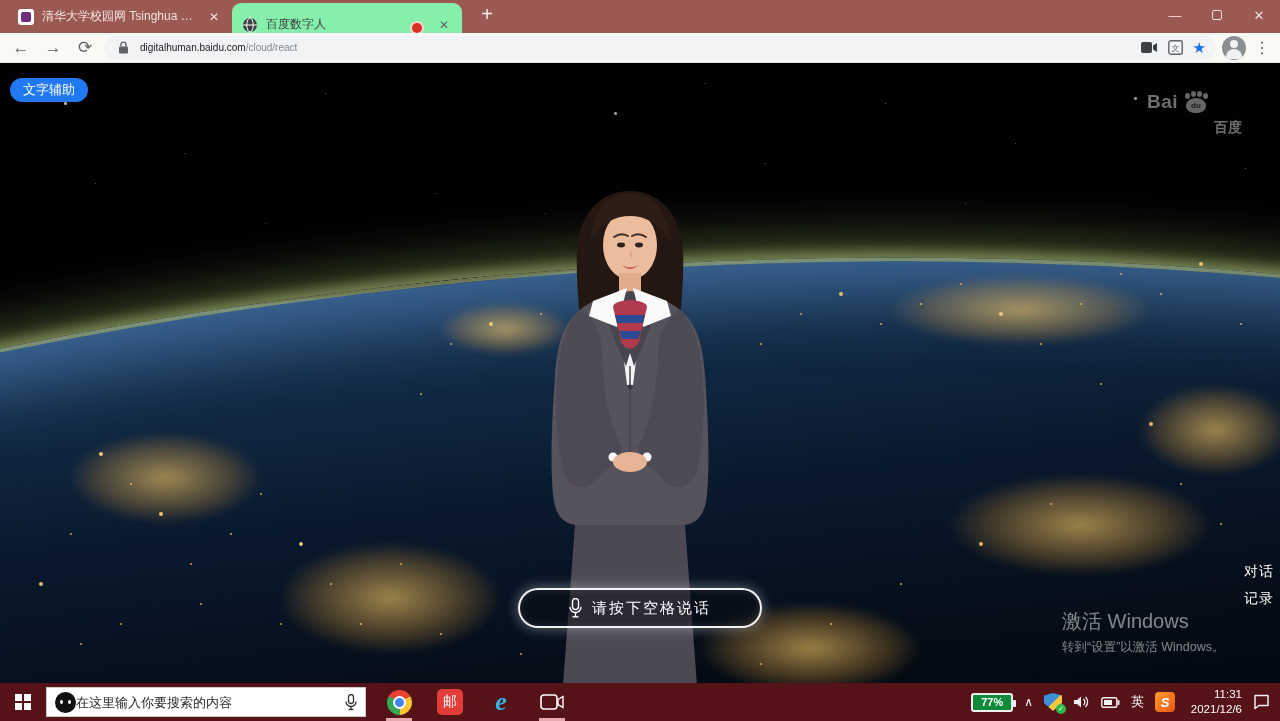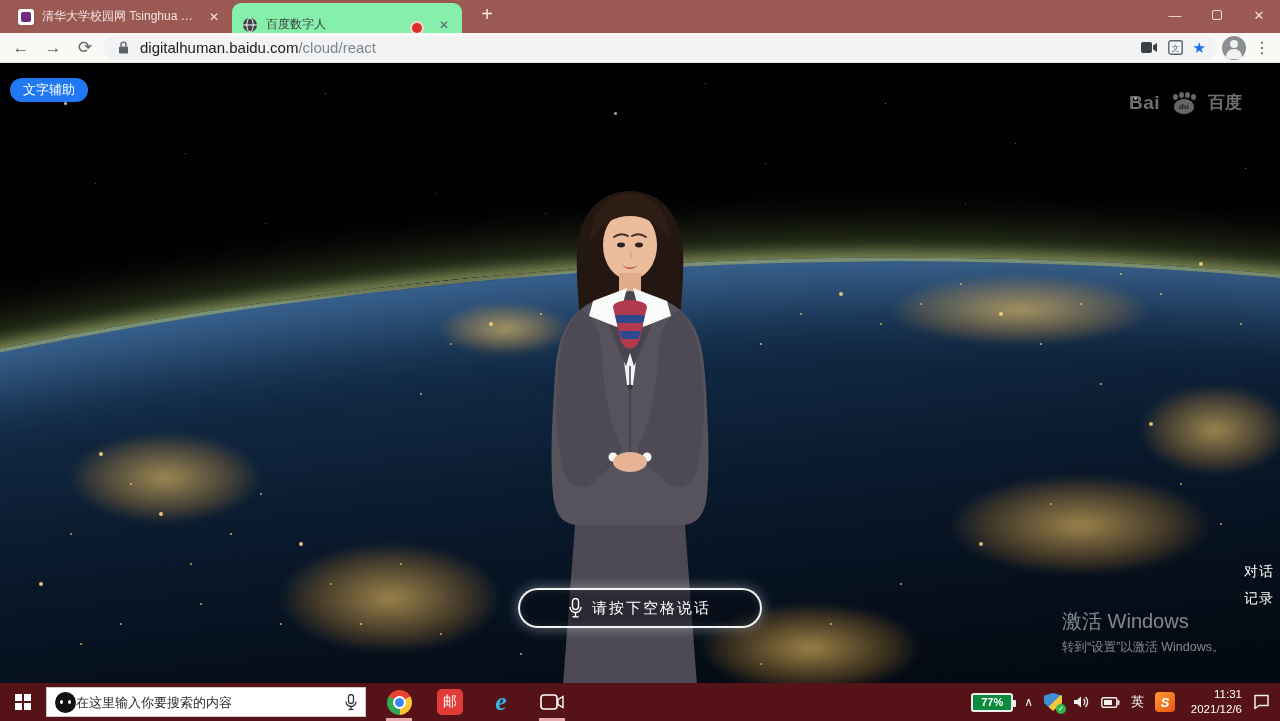--- a/index.html
+++ b/index.html
@@ -32,21 +32,21 @@
   .win-btn .maxbox { width:10px; height:10px; border:1.5px solid #f2dedc; border-radius:2px; }
 
   
   .toolbar { position:absolute; top:33px; left:0; width:1280px; height:30px; background:#faf9f6;
              display:flex; align-items:center; padding:0 8px; gap:6px;
              border-bottom:1px solid #e4e2de; }
   .nav-btn { width:26px; height:26px; display:flex; align-items:center; justify-content:center;
              color:#5f6368; font-size:17px; border-radius:50%; cursor:pointer; }
   .addressbar { flex:1; height:24px; background:#f1f3f4; border-radius:12px; display:flex;
                 align-items:center; padding:0 10px; gap:8px; }
-  .url { font-size:15px; color:#202124; white-space:nowrap; }
+  .url { font-size:10px; color:#202124; white-space:nowrap; }
   .url .path { color:#80868b; }
   .addr-spacer { flex:1; }
   .addr-icon { width:18px; height:18px; display:flex; align-items:center; justify-content:center; cursor:pointer; }
   .star { color:#1a73e8; font-size:15px; cursor:pointer; }
   .avatar { width:24px; height:24px; border-radius:50%; background:#8a8f94; position:relative; overflow:hidden; cursor:pointer; }
   .avatar::before { content:""; position:absolute; top:4px; left:8px; width:8px; height:8px; border-radius:50%; background:#f1f1f1; }
   .avatar::after { content:""; position:absolute; top:13px; left:4px; width:16px; height:10px; border-radius:8px 8px 0 0; background:#f1f1f1; }
   .more-btn { color:#5f6368; font-size:16px; width:20px; text-align:center; cursor:pointer; }
 
   
@@ -98,31 +98,31 @@
       680px 580px 0 0 rgba(255,205,110,.8), 600px 610px 0 1px rgba(255,210,120,.85),
       520px 590px 0 0 rgba(255,200,100,.8), 440px 570px 0 0 rgba(255,205,110,.8),
       280px 560px 0 0 rgba(255,200,100,.75), 200px 540px 0 0 rgba(255,205,110,.8),
       120px 560px 0 0 rgba(255,200,100,.75), 80px 580px 0 0 rgba(255,205,110,.8); }
 
   .person { position:absolute; left:505px; top:122px; width:250px; height:500px; }
 
   .assist-btn { position:absolute; left:10px; top:15px; height:24px; padding:0 13px; background:#2079f2;
                 color:#fff; font-size:13px; border-radius:13px; display:flex; align-items:center; cursor:pointer; }
 
-  .baidu-logo { position:absolute; right:38px; top:28px; display:flex; align-items:flex-end; gap:12px;
+  .baidu-logo { position:absolute; right:38px; top:28px; display:flex; align-items:flex-start; gap:6px;
                 color:rgba(170,170,172,.65); font-weight:bold; }
   .baidu-logo .latin { font-size:19px; letter-spacing:.5px; }
   .paw { position:relative; width:24px; height:22px; }
   .paw .pad { position:absolute; left:2px; top:7px; width:20px; height:15px; border-radius:50% 50% 46% 46%;
               background:rgba(170,170,172,.6); display:flex; align-items:center; justify-content:center;
               color:#1a1a1c; font-size:8px; font-weight:bold; }
   .paw i { position:absolute; width:5px; height:6px; border-radius:50%; background:rgba(170,170,172,.6); }
   .paw i:nth-child(1){ left:1px; top:2px; } .paw i:nth-child(2){ left:7px; top:0; }
   .paw i:nth-child(3){ left:13px; top:0; } .paw i:nth-child(4){ left:19px; top:2px; }
-  .baidu-logo .hanzi { font-size:17px; }
+  .baidu-logo .hanzi { font-size:14px;margin-top:28px; }
 
   .mic-pill { position:absolute; left:518px; top:525px; width:244px; height:40px; border-radius:21px;
               border:2px solid rgba(255,255,255,.95); background:rgba(8,12,22,.5);
               box-shadow:0 0 14px rgba(255,255,255,.4), inset 0 0 10px rgba(255,255,255,.12);
               display:flex; align-items:center; justify-content:center; gap:10px; color:#fff;
               font-size:15px; letter-spacing:2px; cursor:pointer; }
 
   .side-btns { position:absolute; right:6px; top:500px; display:flex; flex-direction:column; gap:9px; }
   .side-btn { color:#fff; font-size:14px; letter-spacing:1px; text-shadow:0 1px 3px rgba(0,0,0,.8); cursor:pointer; }
 

